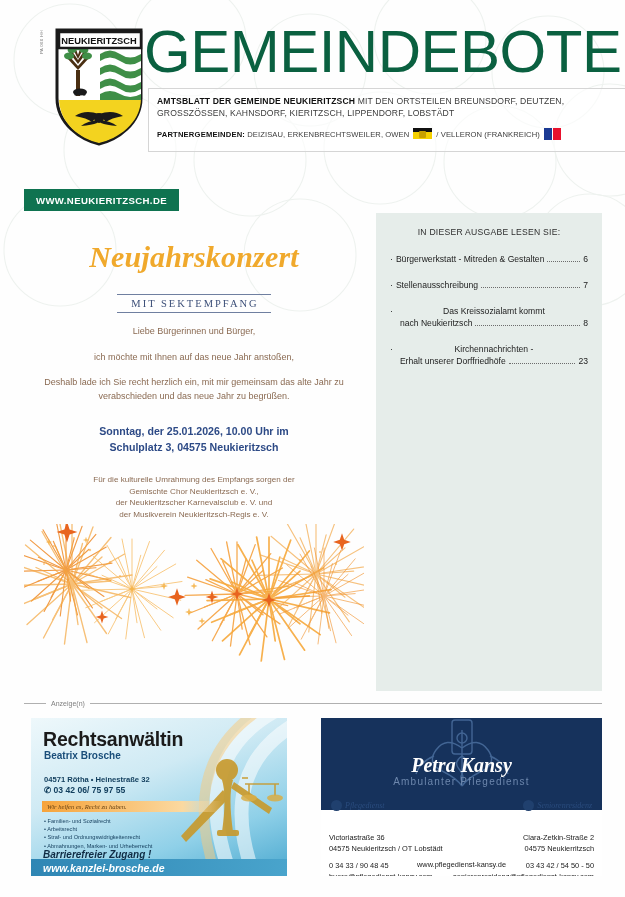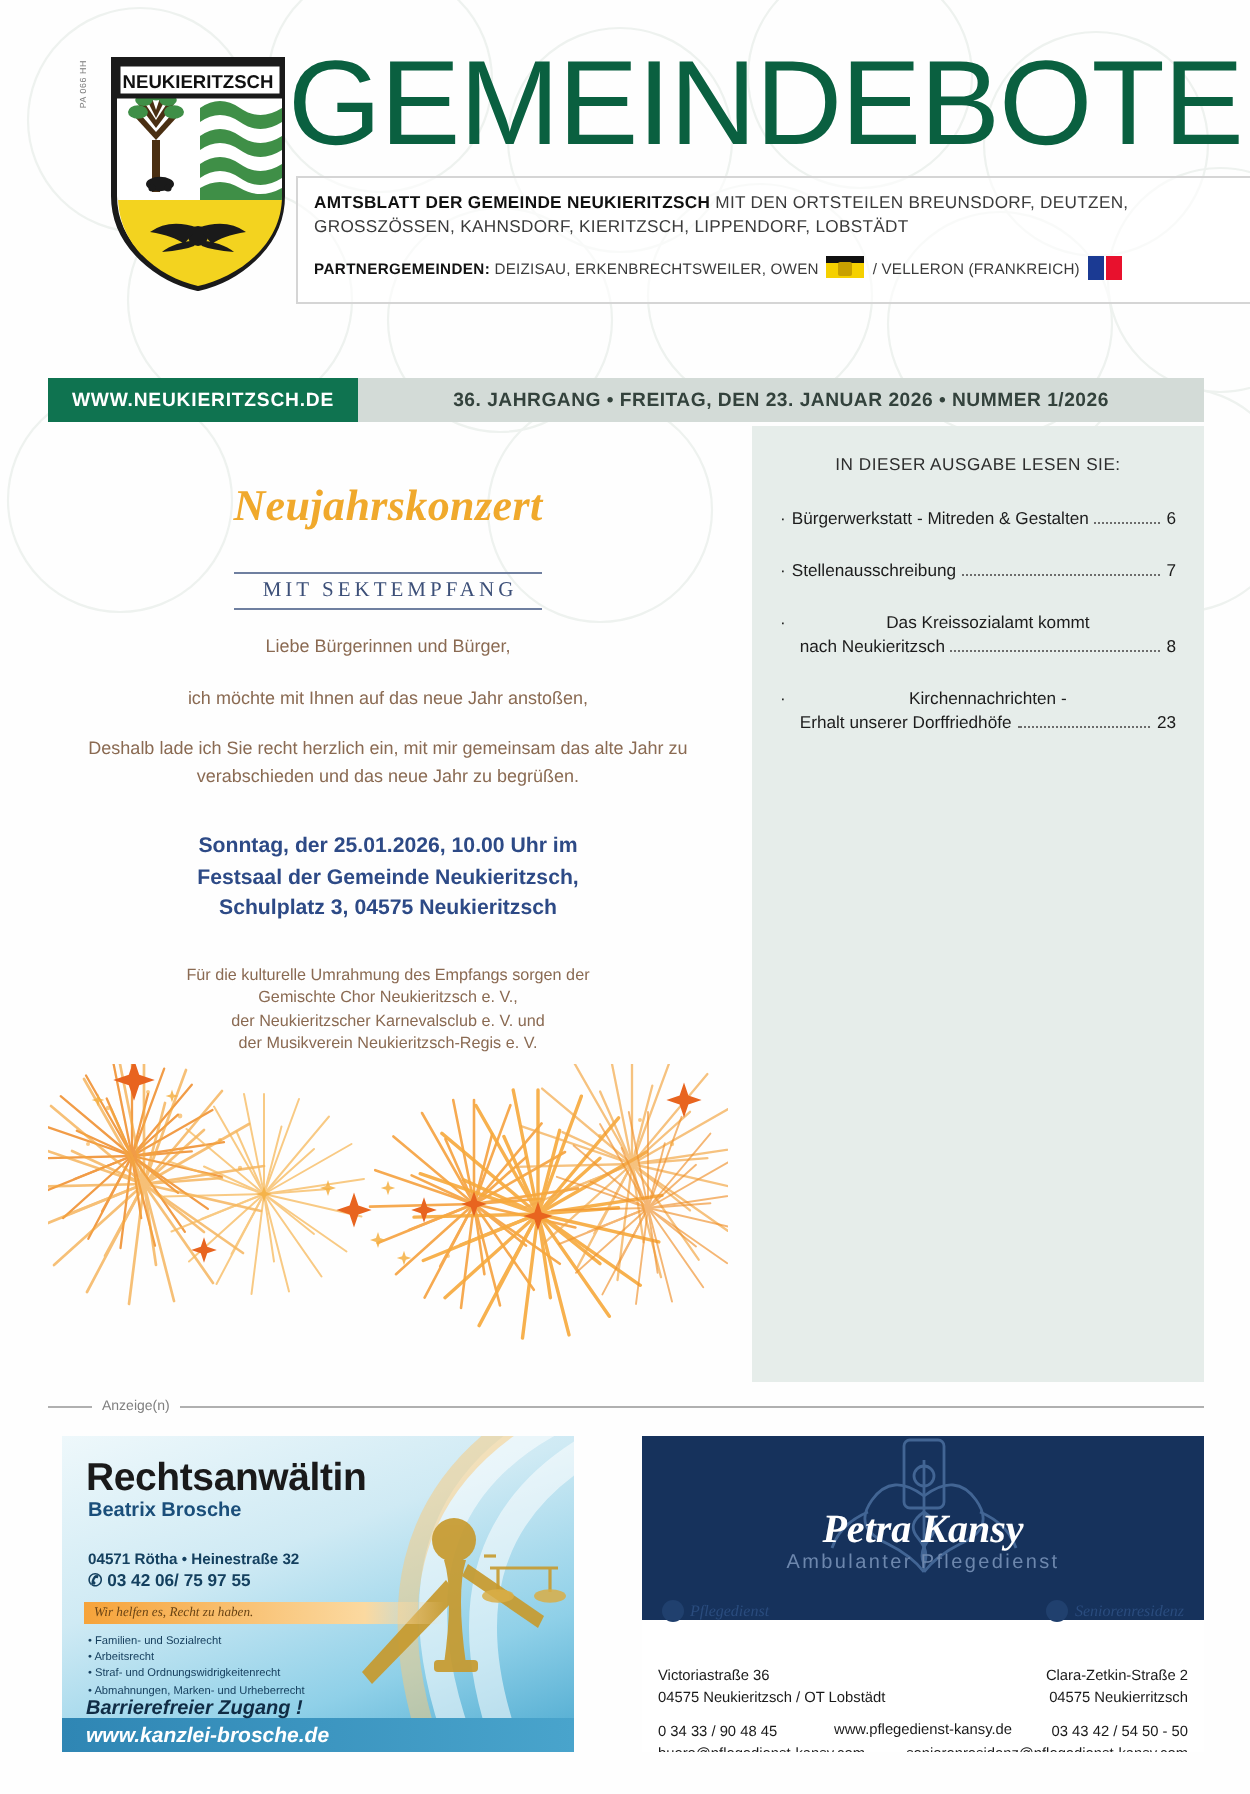--- a/index.html
+++ b/index.html
@@ -200,21 +200,21 @@
   #announce {
     position: absolute;
     left: 24px; top: 213px;
     width: 340px;
   }
   #headline {
     text-align: center;
     font-family: "Liberation Serif", serif;
     font-style: italic;
     font-weight: 700;
-    font-size: 22px;
+    font-size: 30px;
     color: #f0a92c;
     margin-top: 27px;
     letter-spacing: .2px;
   }
   #sub-headline {
     margin: 20px auto 0 auto;
     width: 152px;
     text-align: center;
     font-family: "Liberation Serif", serif;
     font-size: 10.5px;
@@ -484,21 +484,20 @@
             <i class="b"></i>
             <i class="w"></i>
             <i class="r"></i>
           </span>
       </div>
     </div>
   </div>
 
   <div id="strip" class="layer">
     <div id="strip-url">WWW.NEUKIERITZSCH.DE</div>
-    <div id="strip-issue">36. JAHRGANG • FREITAG, DEN 23. JANUAR 2026 • NUMMER 1/2026</div>
   </div>
 
   <div id="toc" class="layer">
     <div id="toc-title">IN DIESER AUSGABE LESEN SIE:</div>
 
     <div class="toc-item">
       <span class="toc-bullet">·</span>
       <span class="toc-body">
         <span class="toc-row">
           <span class="toc-label">Bürgerwerkstatt - Mitreden &amp; Gestalten</span>
@@ -547,21 +546,20 @@
   <div id="announce" class="layer">
     <div id="headline">Neujahrskonzert</div>
     <div id="sub-headline">MIT SEKTEMPFANG</div>
 
     <div class="body-p">Liebe Bürgerinnen und Bürger,</div>
     <div class="body-p">ich möchte mit Ihnen auf das neue Jahr anstoßen,</div>
     <div class="body-p">Deshalb lade ich Sie recht herzlich ein, mit mir gemeinsam das alte Jahr zu verabschieden und das neue Jahr zu begrüßen.</div>
 
     <div id="event">
       <div>Sonntag, der 25.01.2026, 10.00 Uhr im</div>
-      <div>Festsaal der Gemeinde Neukieritzsch,</div>
       <div>Schulplatz 3, 04575 Neukieritzsch</div>
     </div>
 
     <div id="ensembles">
       <div>Für die kulturelle Umrahmung des Empfangs sorgen der</div>
       <div>Gemischte Chor Neukieritzsch e. V.,</div>
       <div>der Neukieritzscher Karnevalsclub e. V. und</div>
       <div>der Musikverein Neukieritzsch-Regis e. V.</div>
     </div>
 

